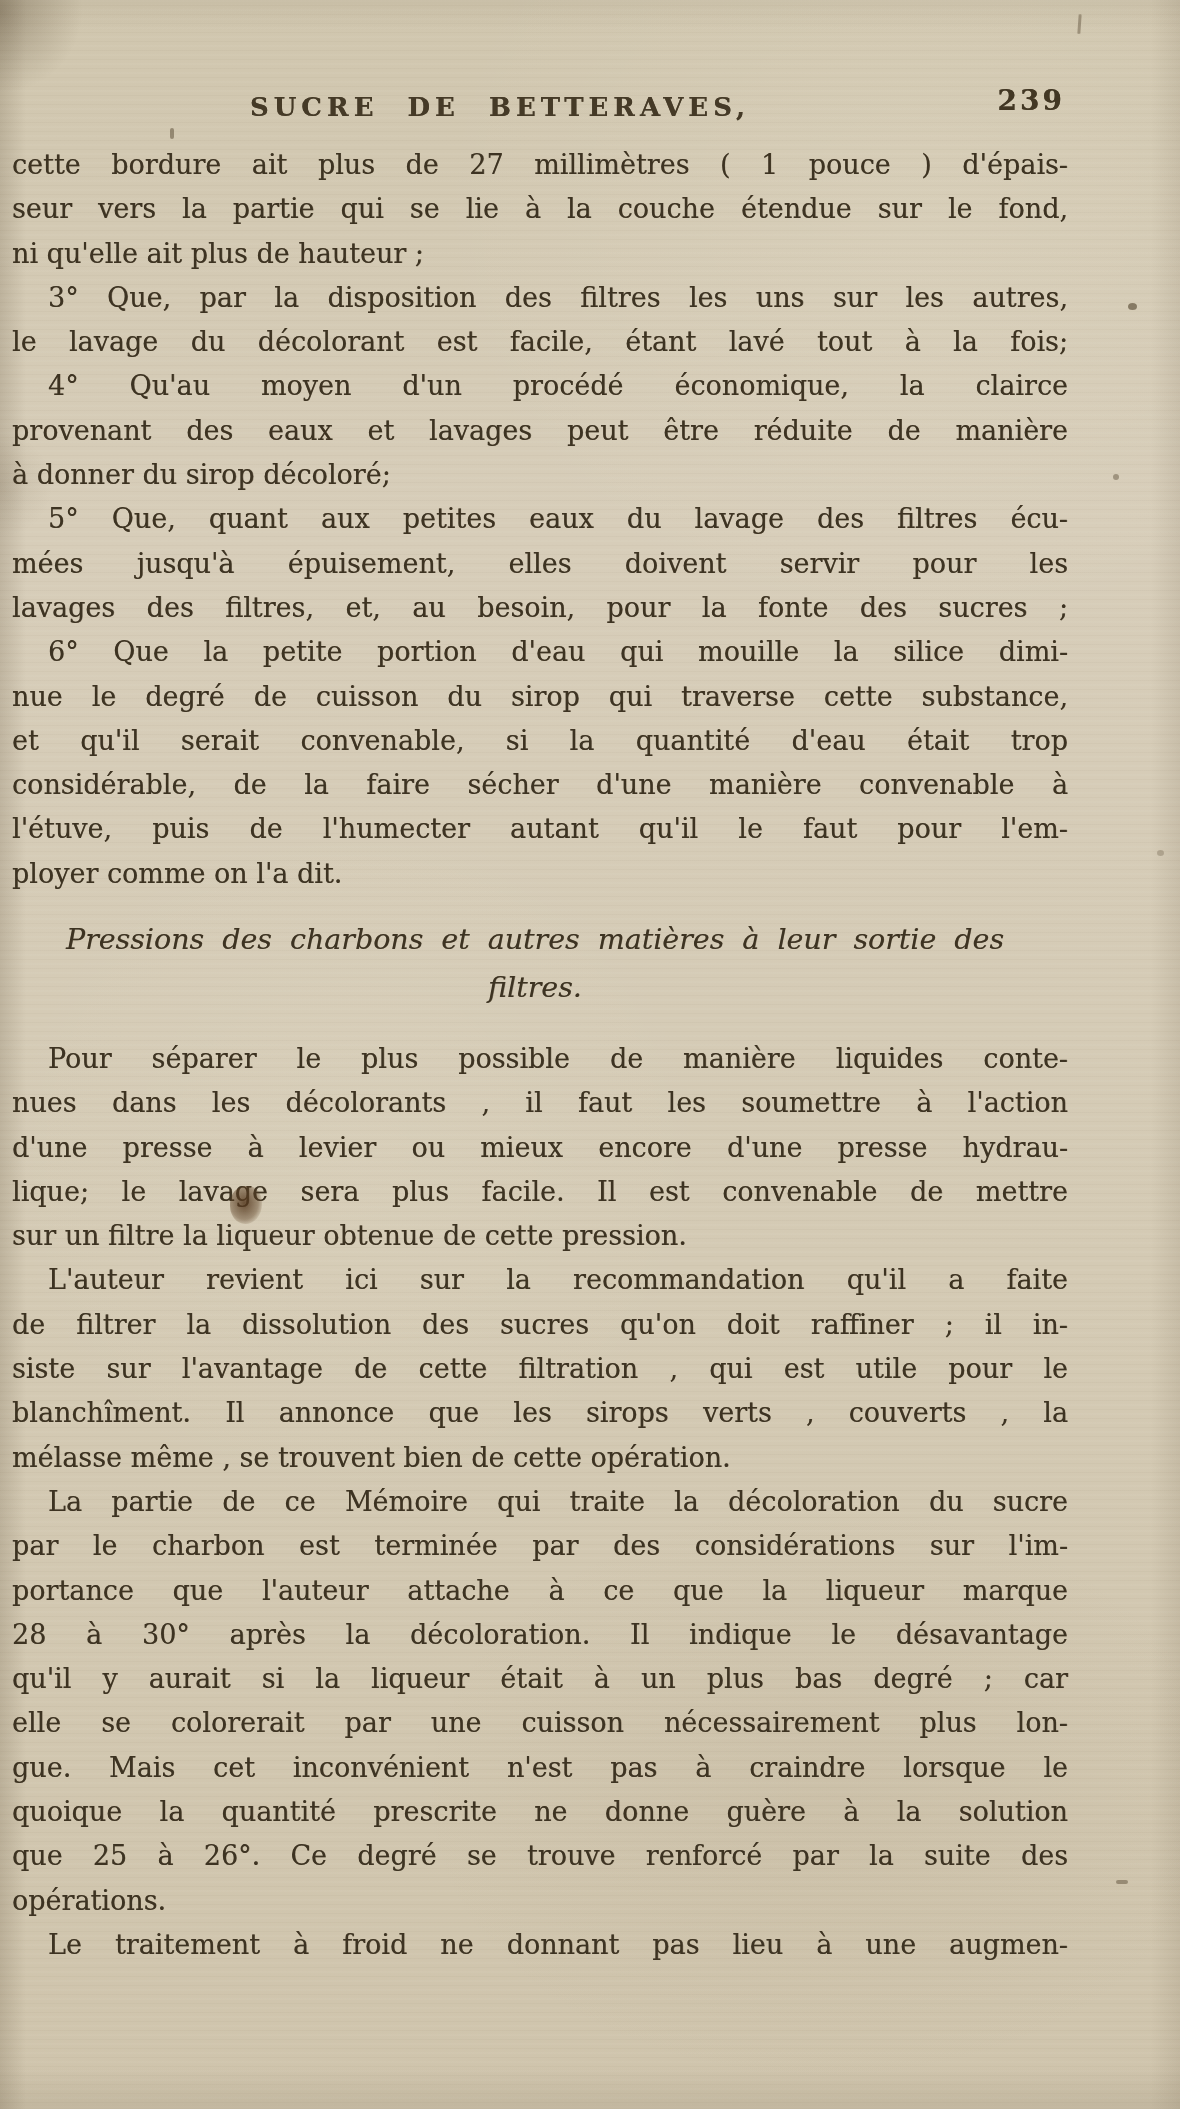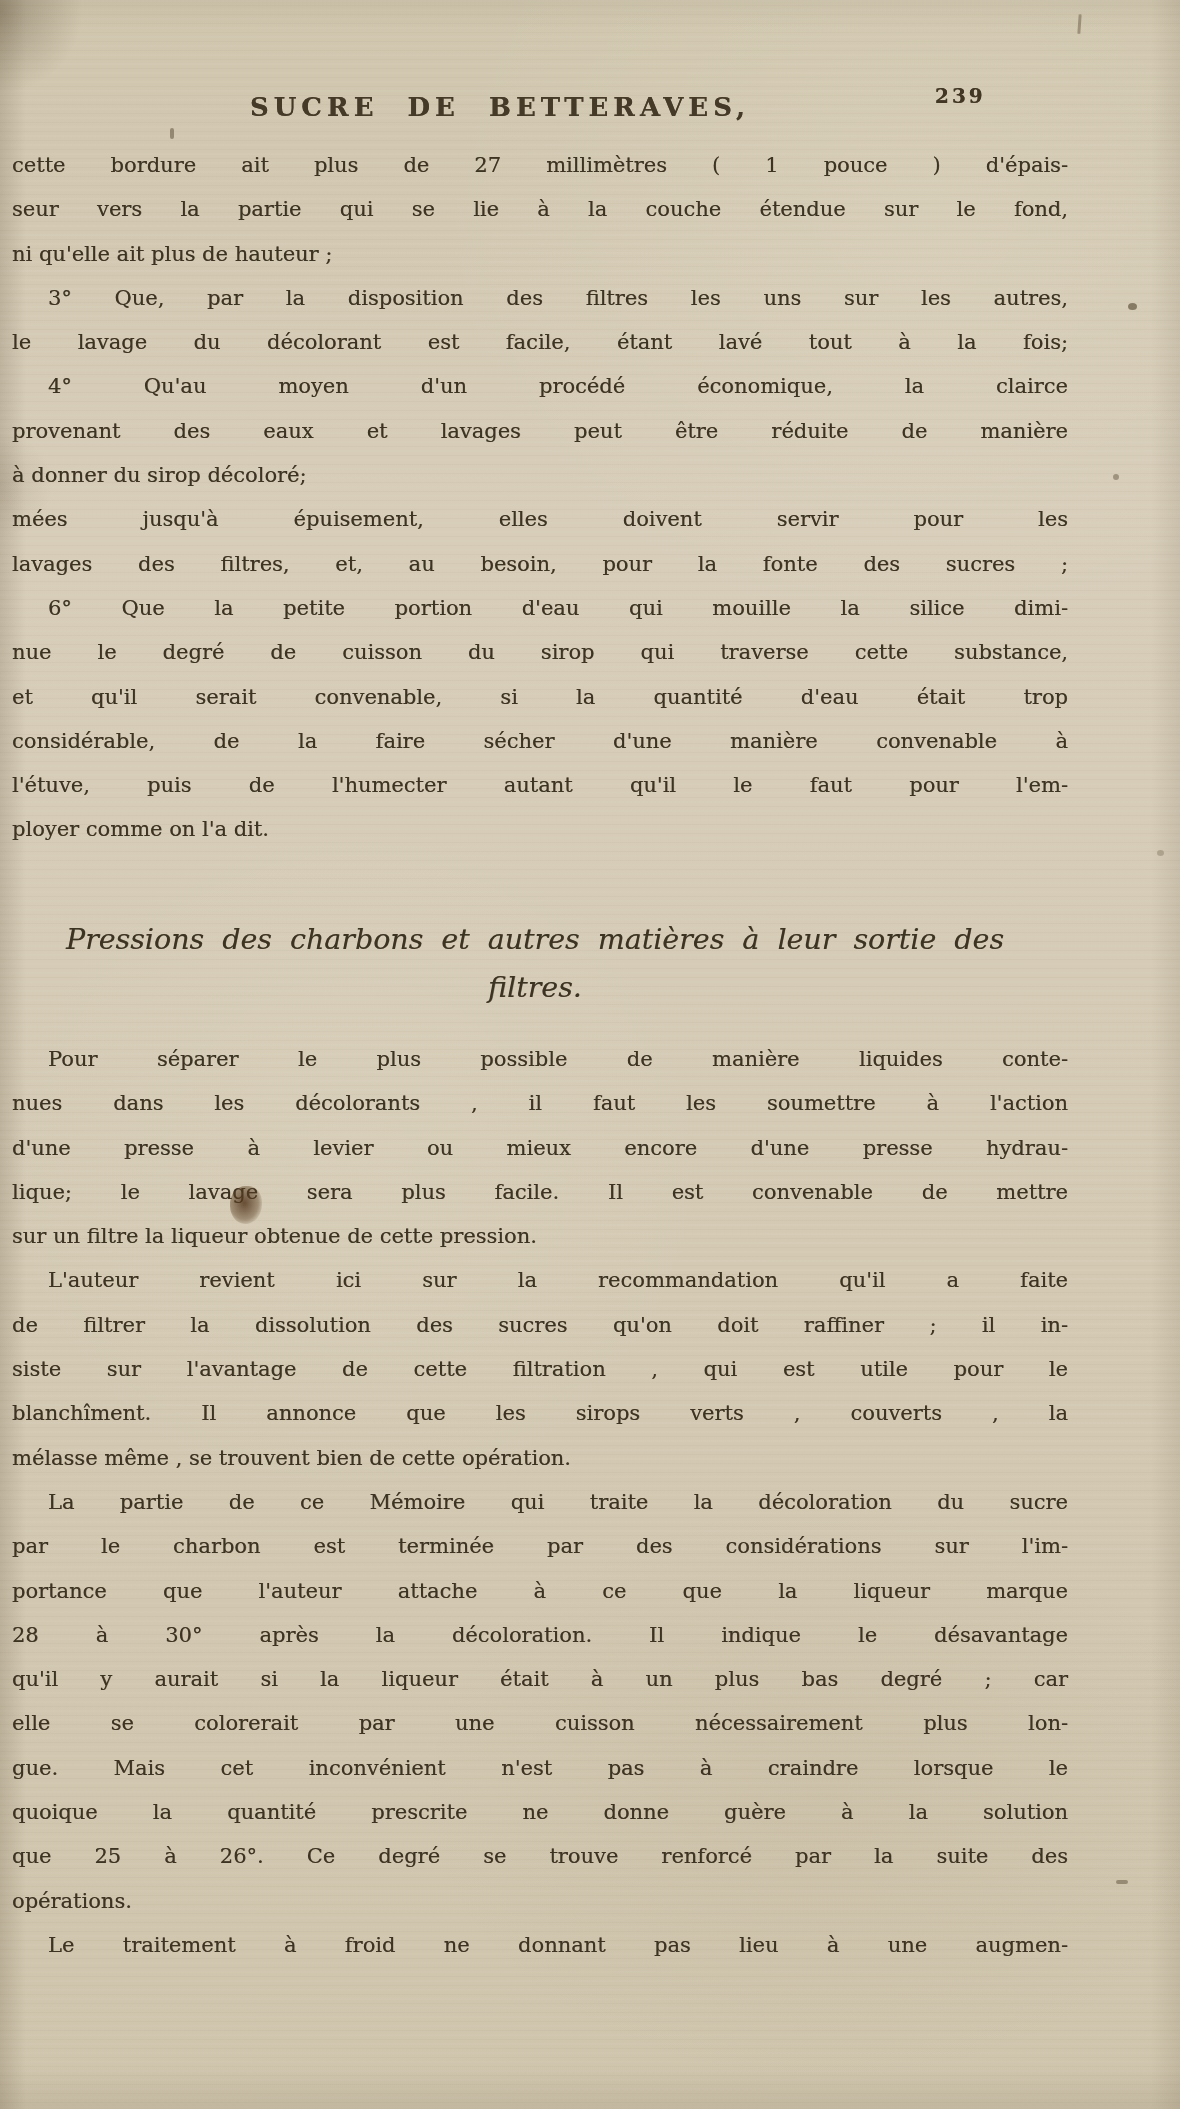--- a/index.html
+++ b/index.html
@@ -26,29 +26,29 @@
   .running-title{
     position:absolute;top:92px;left:0;width:1000px;
     text-align:center;
     font-size:26px;font-weight:bold;
     letter-spacing:5px;word-spacing:15px;
     color:#453a27;
     text-shadow:0 0 .6px rgba(69,58,39,.8);
   }
   .page-number{
     position:absolute;top:84px;left:935px;width:130px;
-    text-align:left;
-    font-size:20px;font-weight:bold;
+    text-align:right;
+    font-size:28px;font-weight:bold;
     letter-spacing:3px;
     color:#423724;
     text-shadow:0 0 .6px rgba(66,55,36,.8);
   }
   .text-block{
     position:absolute;left:12px;width:1056px;
-    font-size:21px;
+    font-size:27px;
     text-shadow:.3px .3px .5px rgba(58,46,28,.55);
   }
   .block1{top:143px;}
   .block2{top:1037px;}
   .line{
     height:44.3px;line-height:44.3px;
     text-align:justify;
     -moz-text-align-last:justify;
     text-align-last:justify;
     overflow:visible;
@@ -88,20 +88,21 @@
 
   <div class="text-block block1">
       <div class="line">cette bordure ait plus de 27 millimètres ( 1 pouce ) d'épais-</div>
       <div class="line">seur vers la partie qui se lie à la couche étendue sur le fond,</div>
       <div class="line end">ni qu'elle ait plus de hauteur ;</div>
       <div class="line ind">3° Que, par la disposition des filtres les uns sur les autres,</div>
       <div class="line">le lavage du décolorant est facile, étant lavé tout à la fois;</div>
       <div class="line ind">4° Qu'au moyen d'un procédé économique, la clairce</div>
       <div class="line">provenant des eaux et lavages peut être réduite de manière</div>
       <div class="line end">à donner du sirop décoloré;</div>
+      <div class="line ind">5° Que, quant aux petites eaux du lavage des filtres écu-</div>
       <div class="line">mées jusqu'à épuisement, elles doivent servir pour les</div>
       <div class="line">lavages des filtres, et, au besoin, pour la fonte des sucres ;</div>
       <div class="line ind">6° Que la petite portion d'eau qui mouille la silice dimi-</div>
       <div class="line">nue le degré de cuisson du sirop qui traverse cette substance,</div>
       <div class="line">et qu'il serait convenable, si la quantité d'eau était trop</div>
       <div class="line">considérable, de la faire sécher d'une manière convenable à</div>
       <div class="line">l'étuve, puis de l'humecter autant qu'il le faut pour l'em-</div>
       <div class="line end">ployer comme on l'a dit.</div>
     </div>
 

